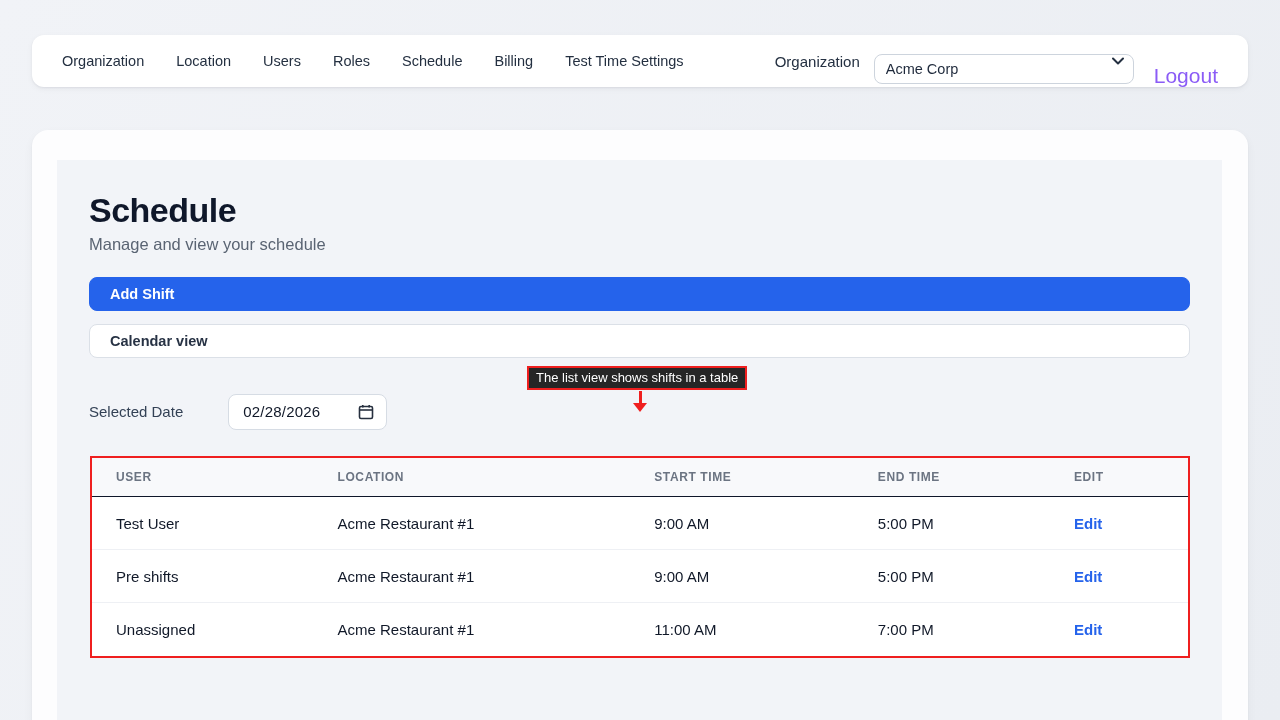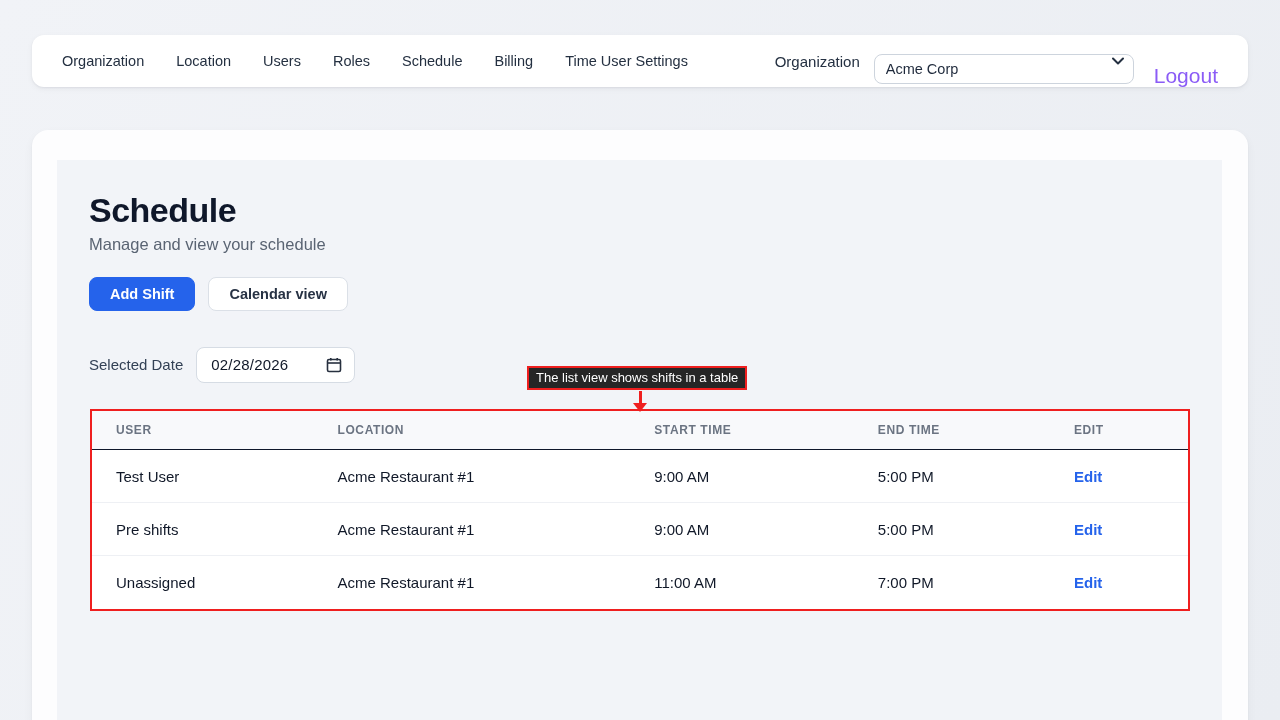--- a/index.html
+++ b/index.html
@@ -84,21 +84,21 @@
     letter-spacing: -0.5px;
     color: #0f172a;
     line-height: 1.05;
   }
   .page-subtitle {
     margin-top: 6px;
     font-size: 16.5px;
     color: #5a6473;
   }
 
-  .btn-row { margin-top: 23px; display: flex; gap: 13px; }
+  .btn-row { margin-top: 23px; display: flex; gap: 13px; flex-direction: column; }
   .btn {
     height: 34px;
     border-radius: 8px;
     font-family: "Liberation Sans", sans-serif;
     font-size: 14.5px;
     font-weight: 700;
     cursor: pointer;
     display: inline-flex;
     align-items: center;
     padding: 0 20px;
@@ -108,21 +108,21 @@
     color: #ffffff;
     border: 1px solid #2563eb;
   }
   .btn-secondary {
     background: #ffffff;
     color: #273244;
     border: 1px solid #dbe0e7;
     font-weight: 600;
   }
 
-  .date-row { margin-top: 36px; display: flex; align-items: center; }
+  .date-row { margin-top: 36px; display: flex; align-items: center; gap: 32px; }
   .date-label { font-size: 15px; color: #334155; margin-right: 13px; }
   .date-input {
     width: 159px; height: 36px;
     background: #ffffff;
     border: 1px solid #d6dce4;
     border-radius: 8px;
     display: flex;
     align-items: center;
     justify-content: space-between;
     padding: 0 12px 0 14px;
@@ -197,21 +197,21 @@
 <body>
 
 <header class="navbar">
   <nav class="nav-links">
     <a class="nav-link">Organization</a>
     <a class="nav-link">Location</a>
     <a class="nav-link">Users</a>
     <a class="nav-link">Roles</a>
     <a class="nav-link">Schedule</a>
     <a class="nav-link">Billing</a>
-    <a class="nav-link">Time User Settings</a>
+    <a class="nav-link">Test Time Settings</a>
   </nav>
   <div class="nav-right">
     <span class="org-label">Organization</span>
     <div class="select-wrap">
       <select>
         <option>Acme Corp</option>
       </select>
       <span class="select-chevron">
         <svg width="12" height="8" viewBox="0 0 12 8">
             <path d="M1 1.5 L6 6.5 L11 1.5" fill="none" stroke="#243041" stroke-width="2" stroke-linecap="round" stroke-linejoin="round"></path>

